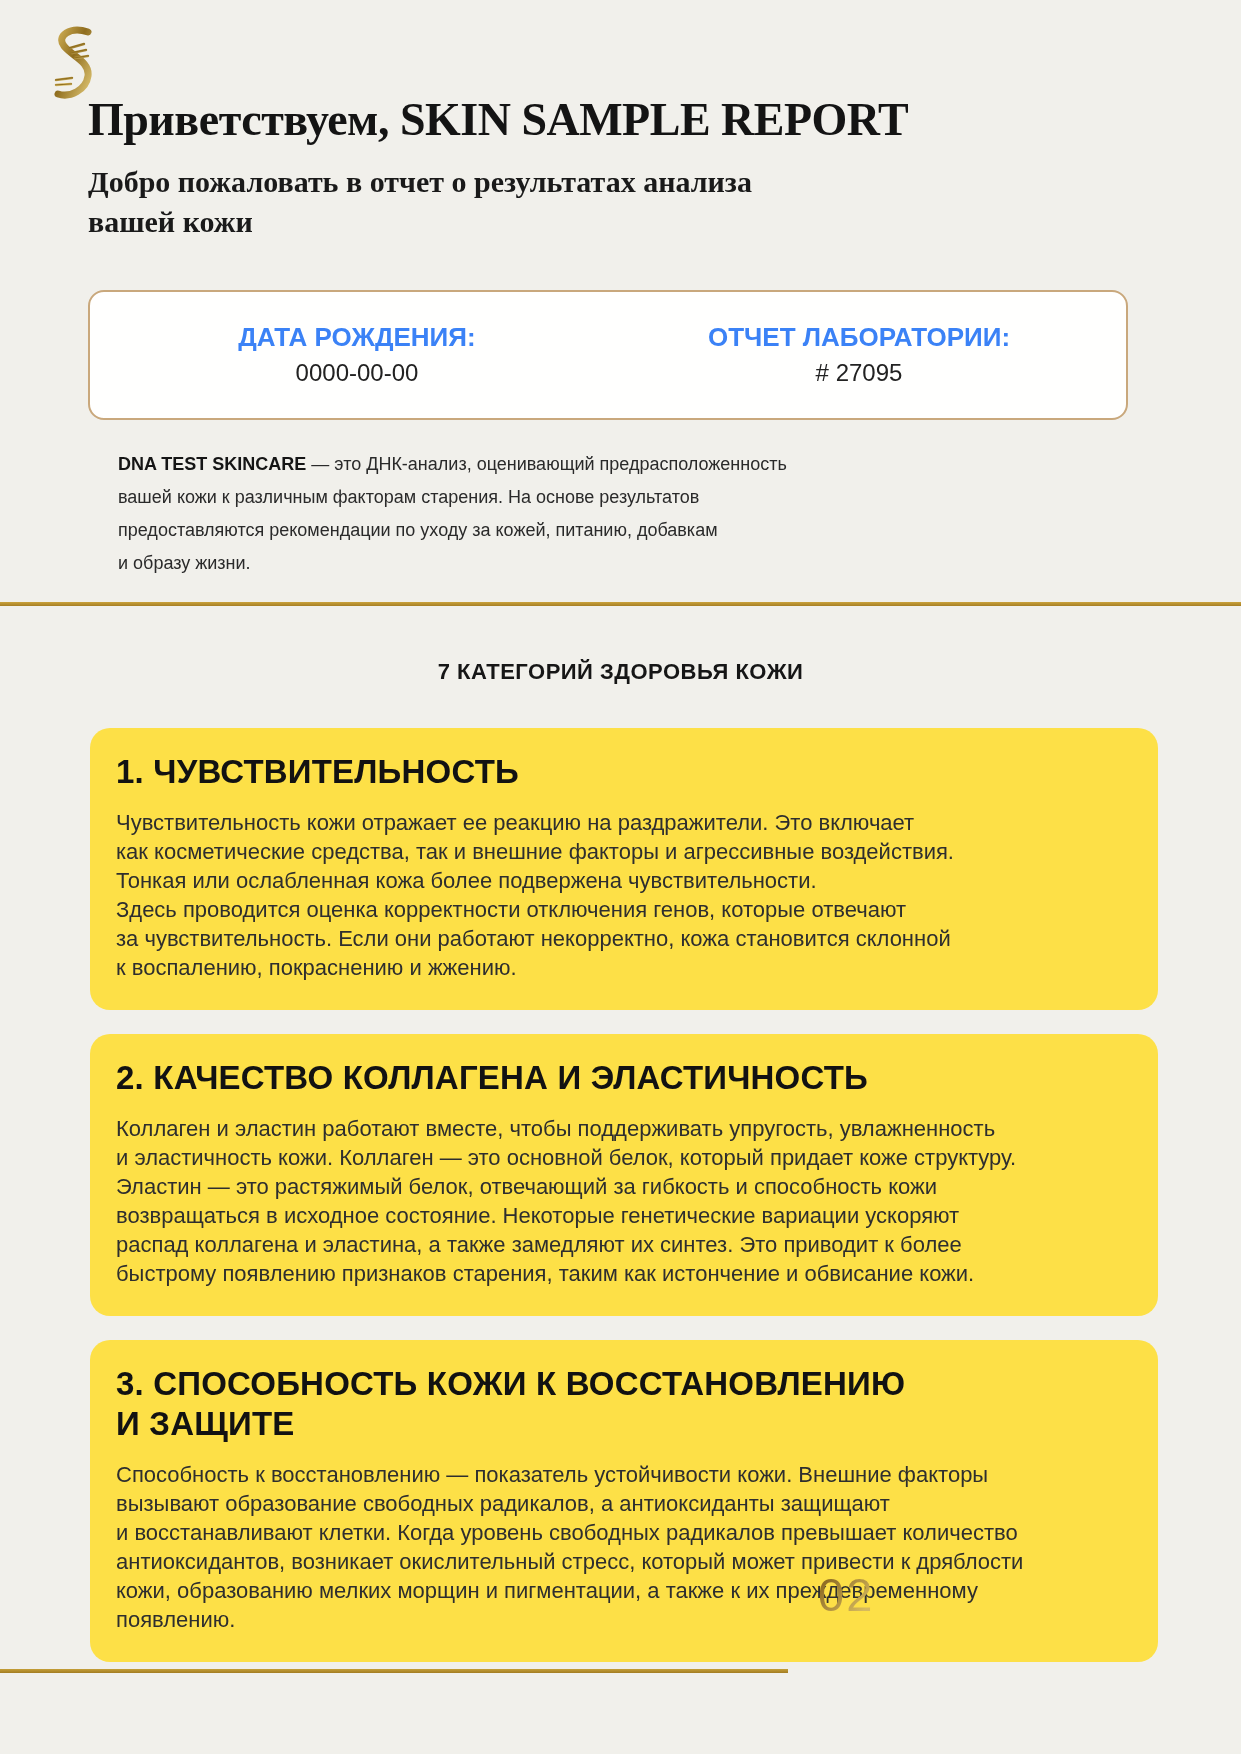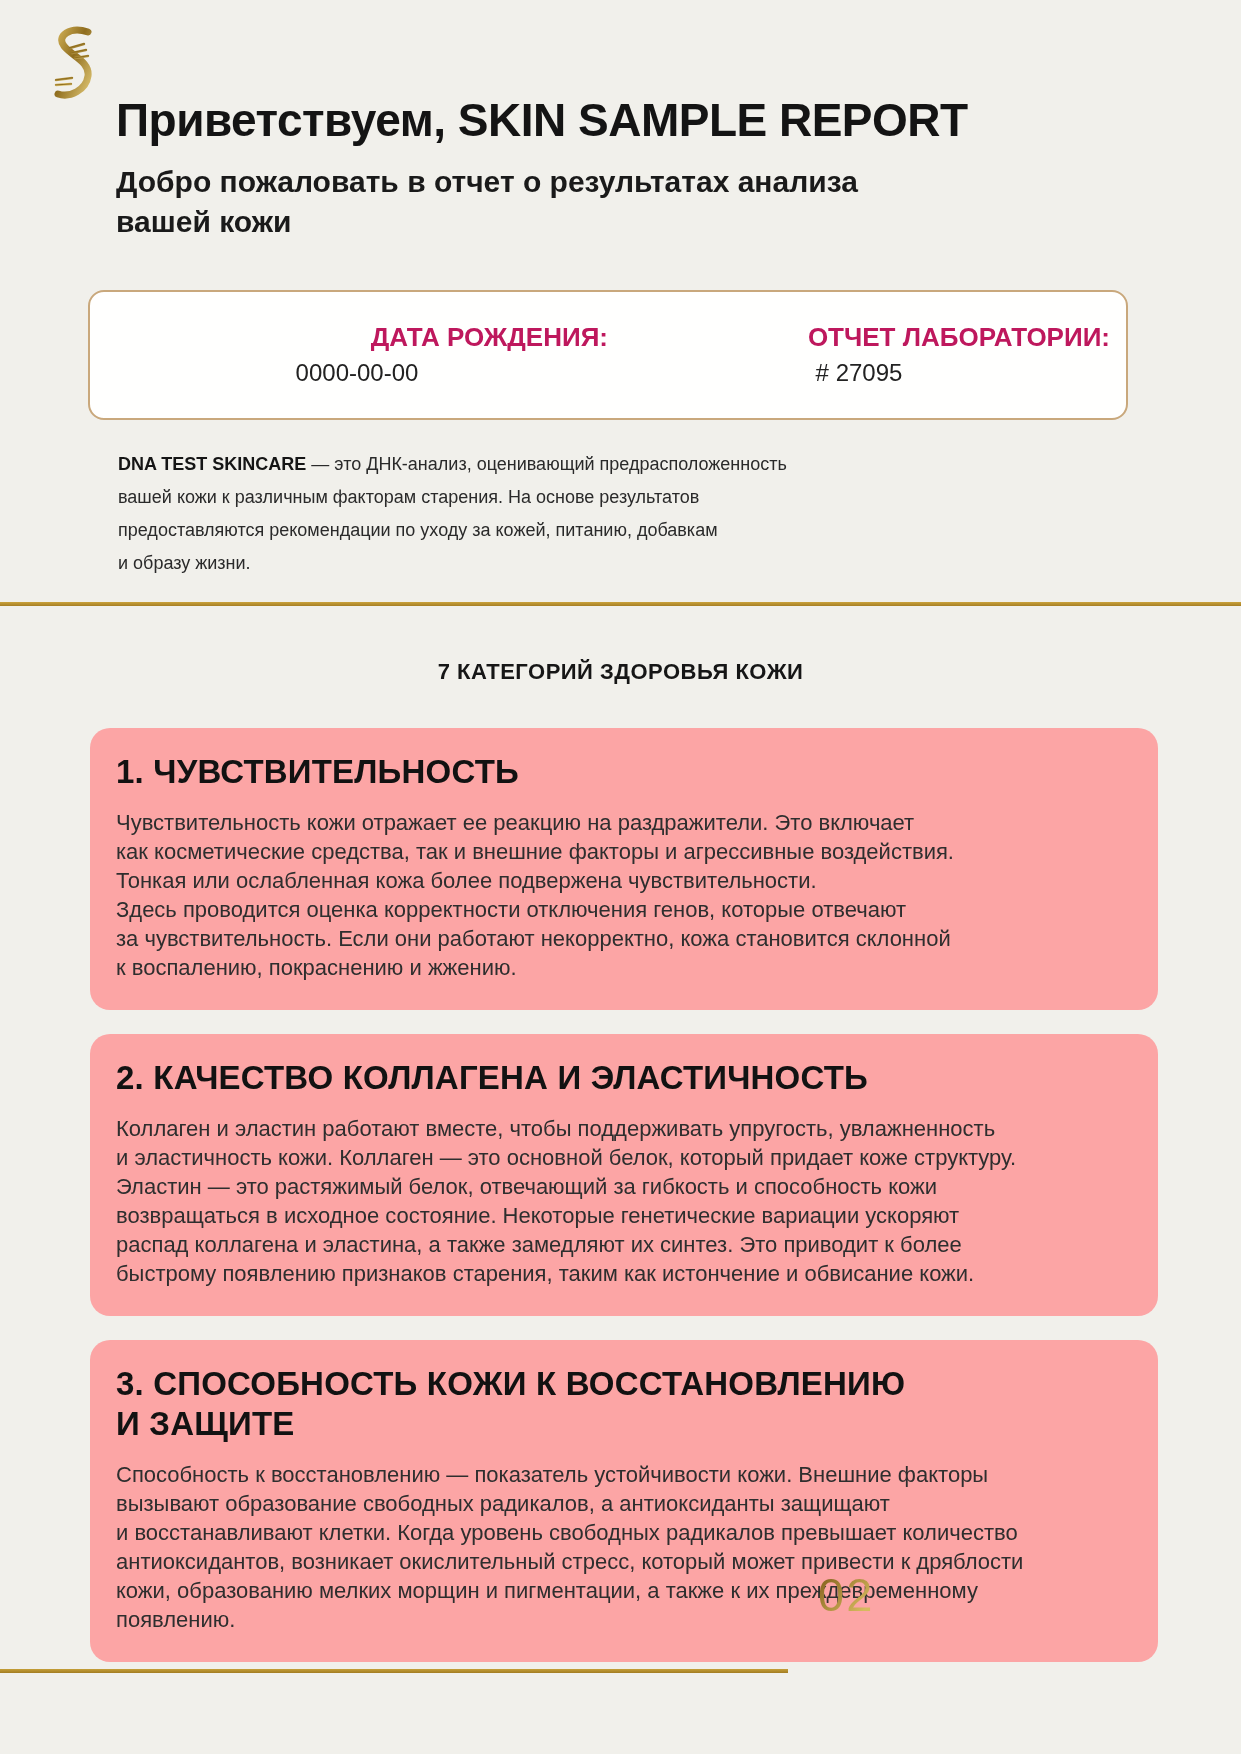--- a/index.html
+++ b/index.html
@@ -11,42 +11,42 @@
     position: relative;
     overflow: hidden;
   }
   .page { position: relative; width: 1241px; height: 1754px; }
 
   .logo {
     position: absolute; left: 44px; top: 24px;
     width: 64px; height: 80px;
   }
 
-  .header { padding: 96px 80px 0 116px; }
+  .header { padding: 96px 80px 0 88px; font-family: Liberation Serif, serif; }
   .title {
     font-size: 46px; font-weight: 800; letter-spacing: -0.5px;
     line-height: 48px; color: #141414; margin: 0;
   }
   .subtitle {
     font-size: 30px; font-weight: 700; color: #1a1a1a;
     line-height: 40px; margin: 18px 0 0 0;
     white-space: pre-line; max-width: 900px;
   }
 
   .info-box {
     margin: 48px 0 0 88px;
     width: 1040px; box-sizing: border-box;
     background: #fffffe;
     border: 2px solid #c9a87c;
     border-radius: 16px;
     padding: 28px 16px;
     display: flex; justify-content: space-between;
   }
   .info-field { flex: 1 1 0; text-align: center; }
-  .info-label { font-size: 26px; font-weight: 700; line-height: 34px; color: #be185d; text-align: right; }
+  .info-label { font-size: 26px; font-weight: 700; line-height: 34px; color: #3b82f6; }
   .info-value { font-size: 24px; font-weight: 400; line-height: 34px; color: #222; margin-top: 2px; }
 
   .intro {
     margin: 28px 80px 0 118px;
     font-size: 18px; line-height: 33px; color: #2a2a2a;
     white-space: pre-line;
   }
   .intro b { font-weight: 700; color: #151515; }
 
   .divider {
@@ -58,21 +58,21 @@
 
   .section-title {
     margin: 46px 0 0 0;
     text-align: center;
     font-size: 22px; font-weight: 700; letter-spacing: 0.5px;
     line-height: 40px; color: #161616;
   }
 
   .cards { margin: 36px 83px 0 90px; }
   .card {
-    background: #fca5a5;
+    background: #fde047;
     border-radius: 20px;
     padding: 24px 30px 28px 26px;
     margin-bottom: 24px;
   }
   .card-heading {
     font-size: 33px; font-weight: 700; letter-spacing: 0.2px;
     line-height: 40px; color: #121212; margin: 0 0 16px 0;
     white-space: pre-line;
   }
   .card-body {

